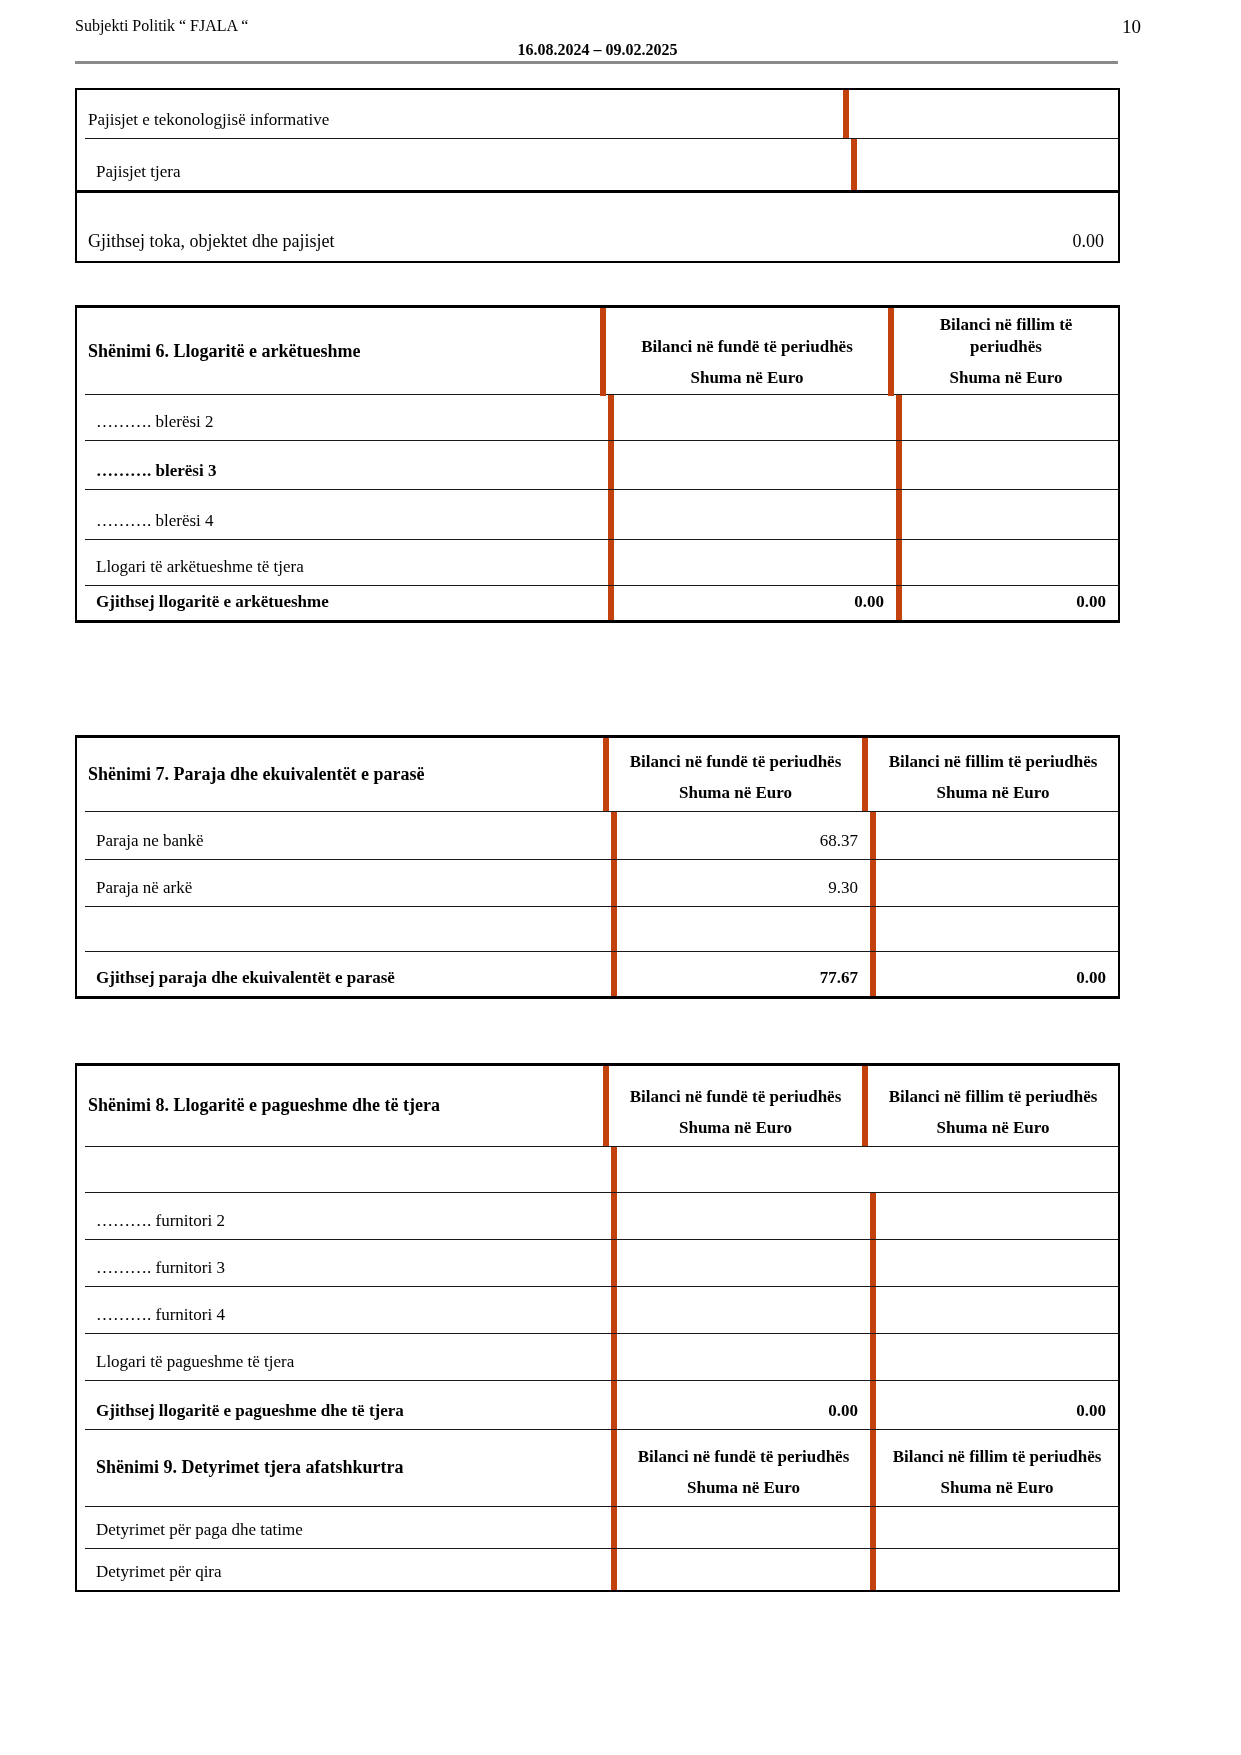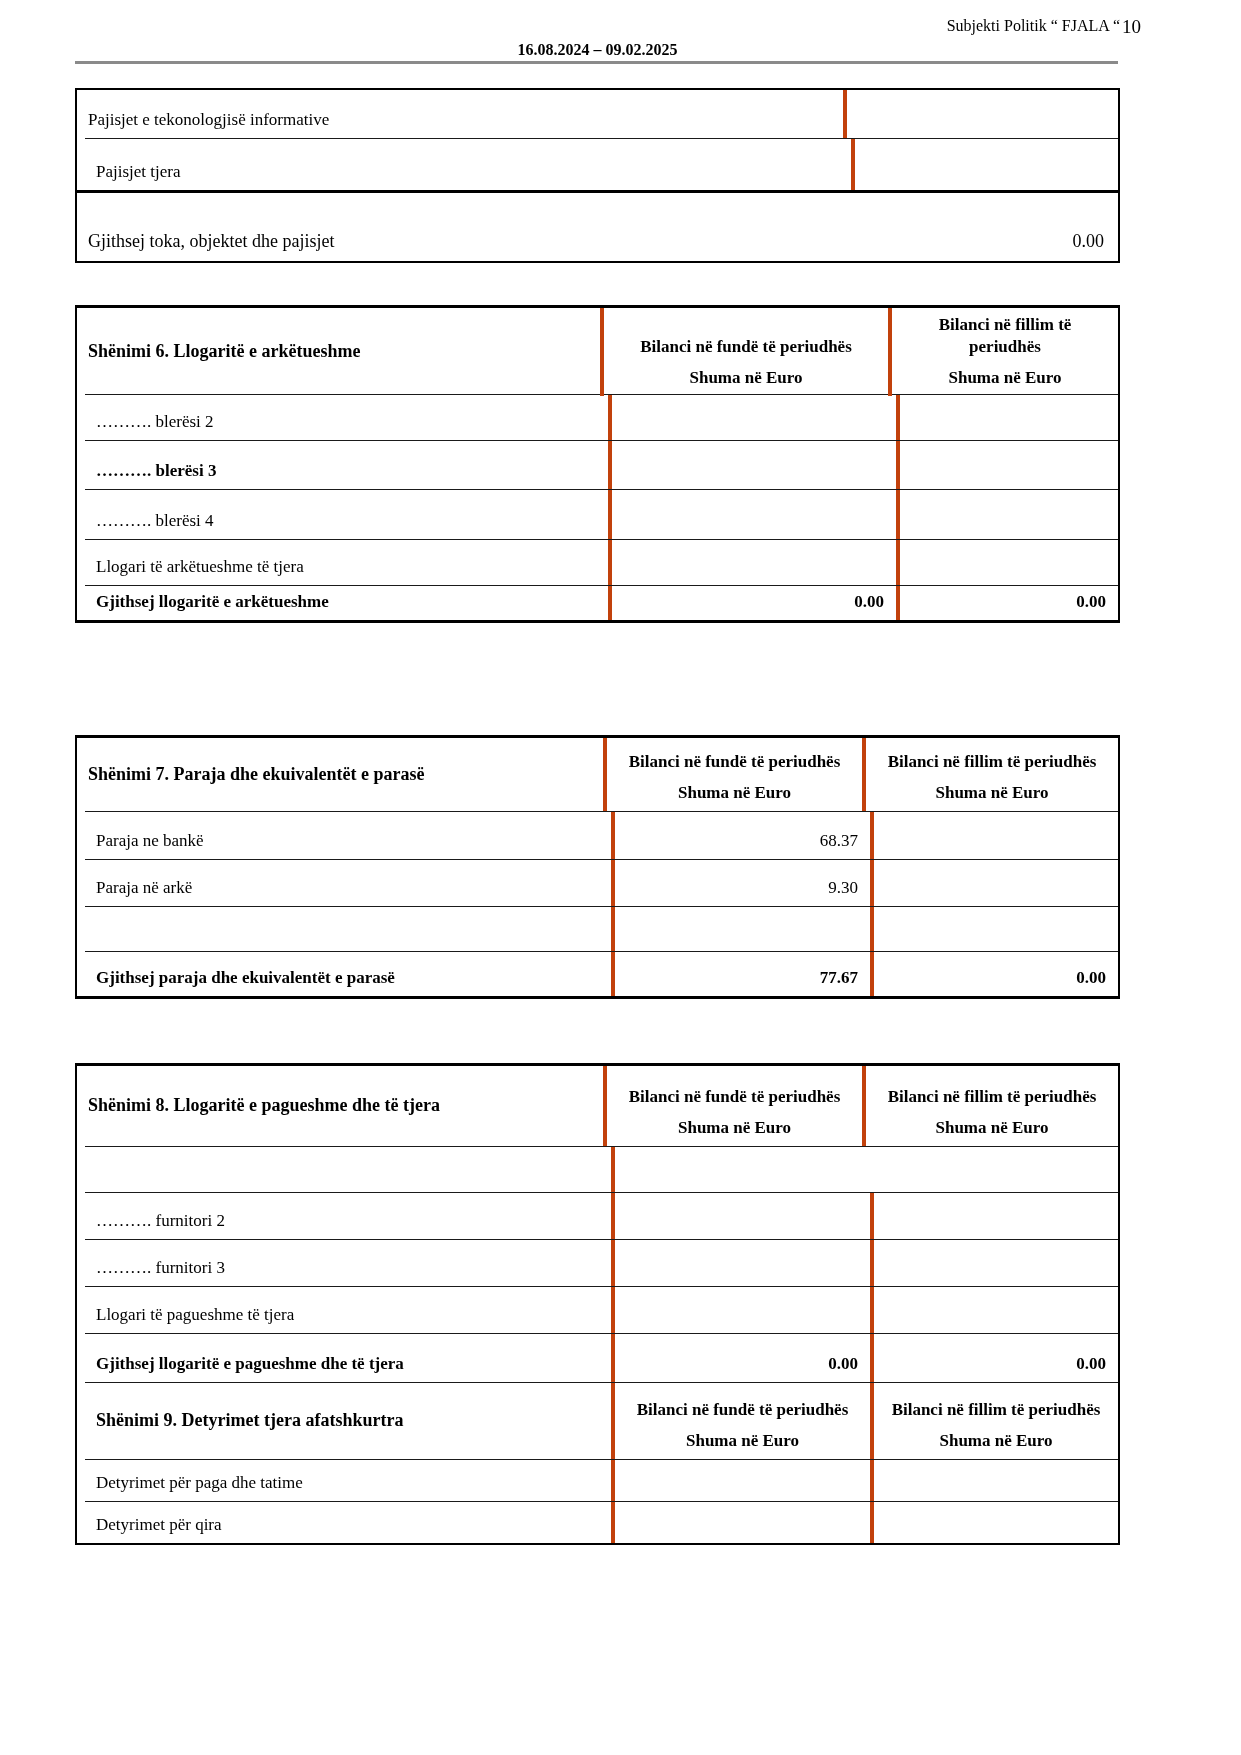--- a/index.html
+++ b/index.html
@@ -5,21 +5,21 @@
   * { margin:0; padding:0; box-sizing:border-box; }
   html,body { width:1241px; height:1755px; background:#ffffff; }
   body {
     position:relative;
     font-family:"Liberation Serif","DejaVu Serif",serif;
     color:#000;
     overflow:hidden;
   }
   .doc-subject {
     position:absolute; top:17px; left:75px; width:1045px;
-    text-align:right; font-size:16px;
+    text-align:left; font-size:16px;
   }
   .doc-period {
     position:absolute; top:41px; left:75px; width:1045px;
     text-align:center; font-size:16px; font-weight:bold;
   }
   .page-number {
     position:absolute; top:16px; left:1122px; font-size:19px;
   }
   .header-rule {
     position:absolute; top:61px; left:75px; width:1043px; height:3px;
@@ -31,21 +31,21 @@
     background:#fff;
   }
   .tbl.thick-top { border-top:3px solid #000; }
   .tbl.thick-bottom { border-bottom:3px solid #000; }
   .row { display:grid; }
   .row + .row { border-top:1px solid #1a1a1a;margin-left:8px; }
   .cols-t1 { grid-template-columns:766px 1fr; }
   .cols-n6 { grid-template-columns:523px 288px 1fr; }
   .cols-n7 { grid-template-columns:526px 259px 1fr; }
   .cell { min-width:0; }
-  .cell + .cell { border-left:4px solid #c2410c; }
+  .cell + .cell { border-left:6px solid #c2410c; }
   .lbl {
     display:flex; align-items:flex-end;
     padding:4px 8px 8px 11px; font-size:17px; line-height:1.15;
   }
   .val {
     display:flex; align-items:flex-end; justify-content:flex-end;
     padding:4px 12px 8px 8px; font-size:17px; line-height:1.15;
   }
   .title-cell {
     display:flex; align-items:center;
@@ -184,20 +184,25 @@
     <div class="cell lbl">………. furnitori 2</div>
     <div class="cell val"></div>
     <div class="cell val"></div>
   </div>
   <div class="row cols-n7" style="height:47px;">
     <div class="cell lbl">………. furnitori 3</div>
     <div class="cell val"></div>
     <div class="cell val"></div>
   </div>
   <div class="row cols-n7" style="height:47px;">
+    <div class="cell lbl">………. furnitori 4</div>
+    <div class="cell val"></div>
+    <div class="cell val"></div>
+  </div>
+  <div class="row cols-n7" style="height:47px;">
     <div class="cell lbl">Llogari të pagueshme të tjera</div>
     <div class="cell val"></div>
     <div class="cell val"></div>
   </div>
   <div class="row cols-n7 total-row" style="height:49px;">
     <div class="cell lbl">Gjithsej llogaritë e pagueshme dhe të tjera</div>
     <div class="cell val">0.00</div>
     <div class="cell val">0.00</div>
   </div>
   <div class="row cols-n7 bt2" style="height:77px;">

